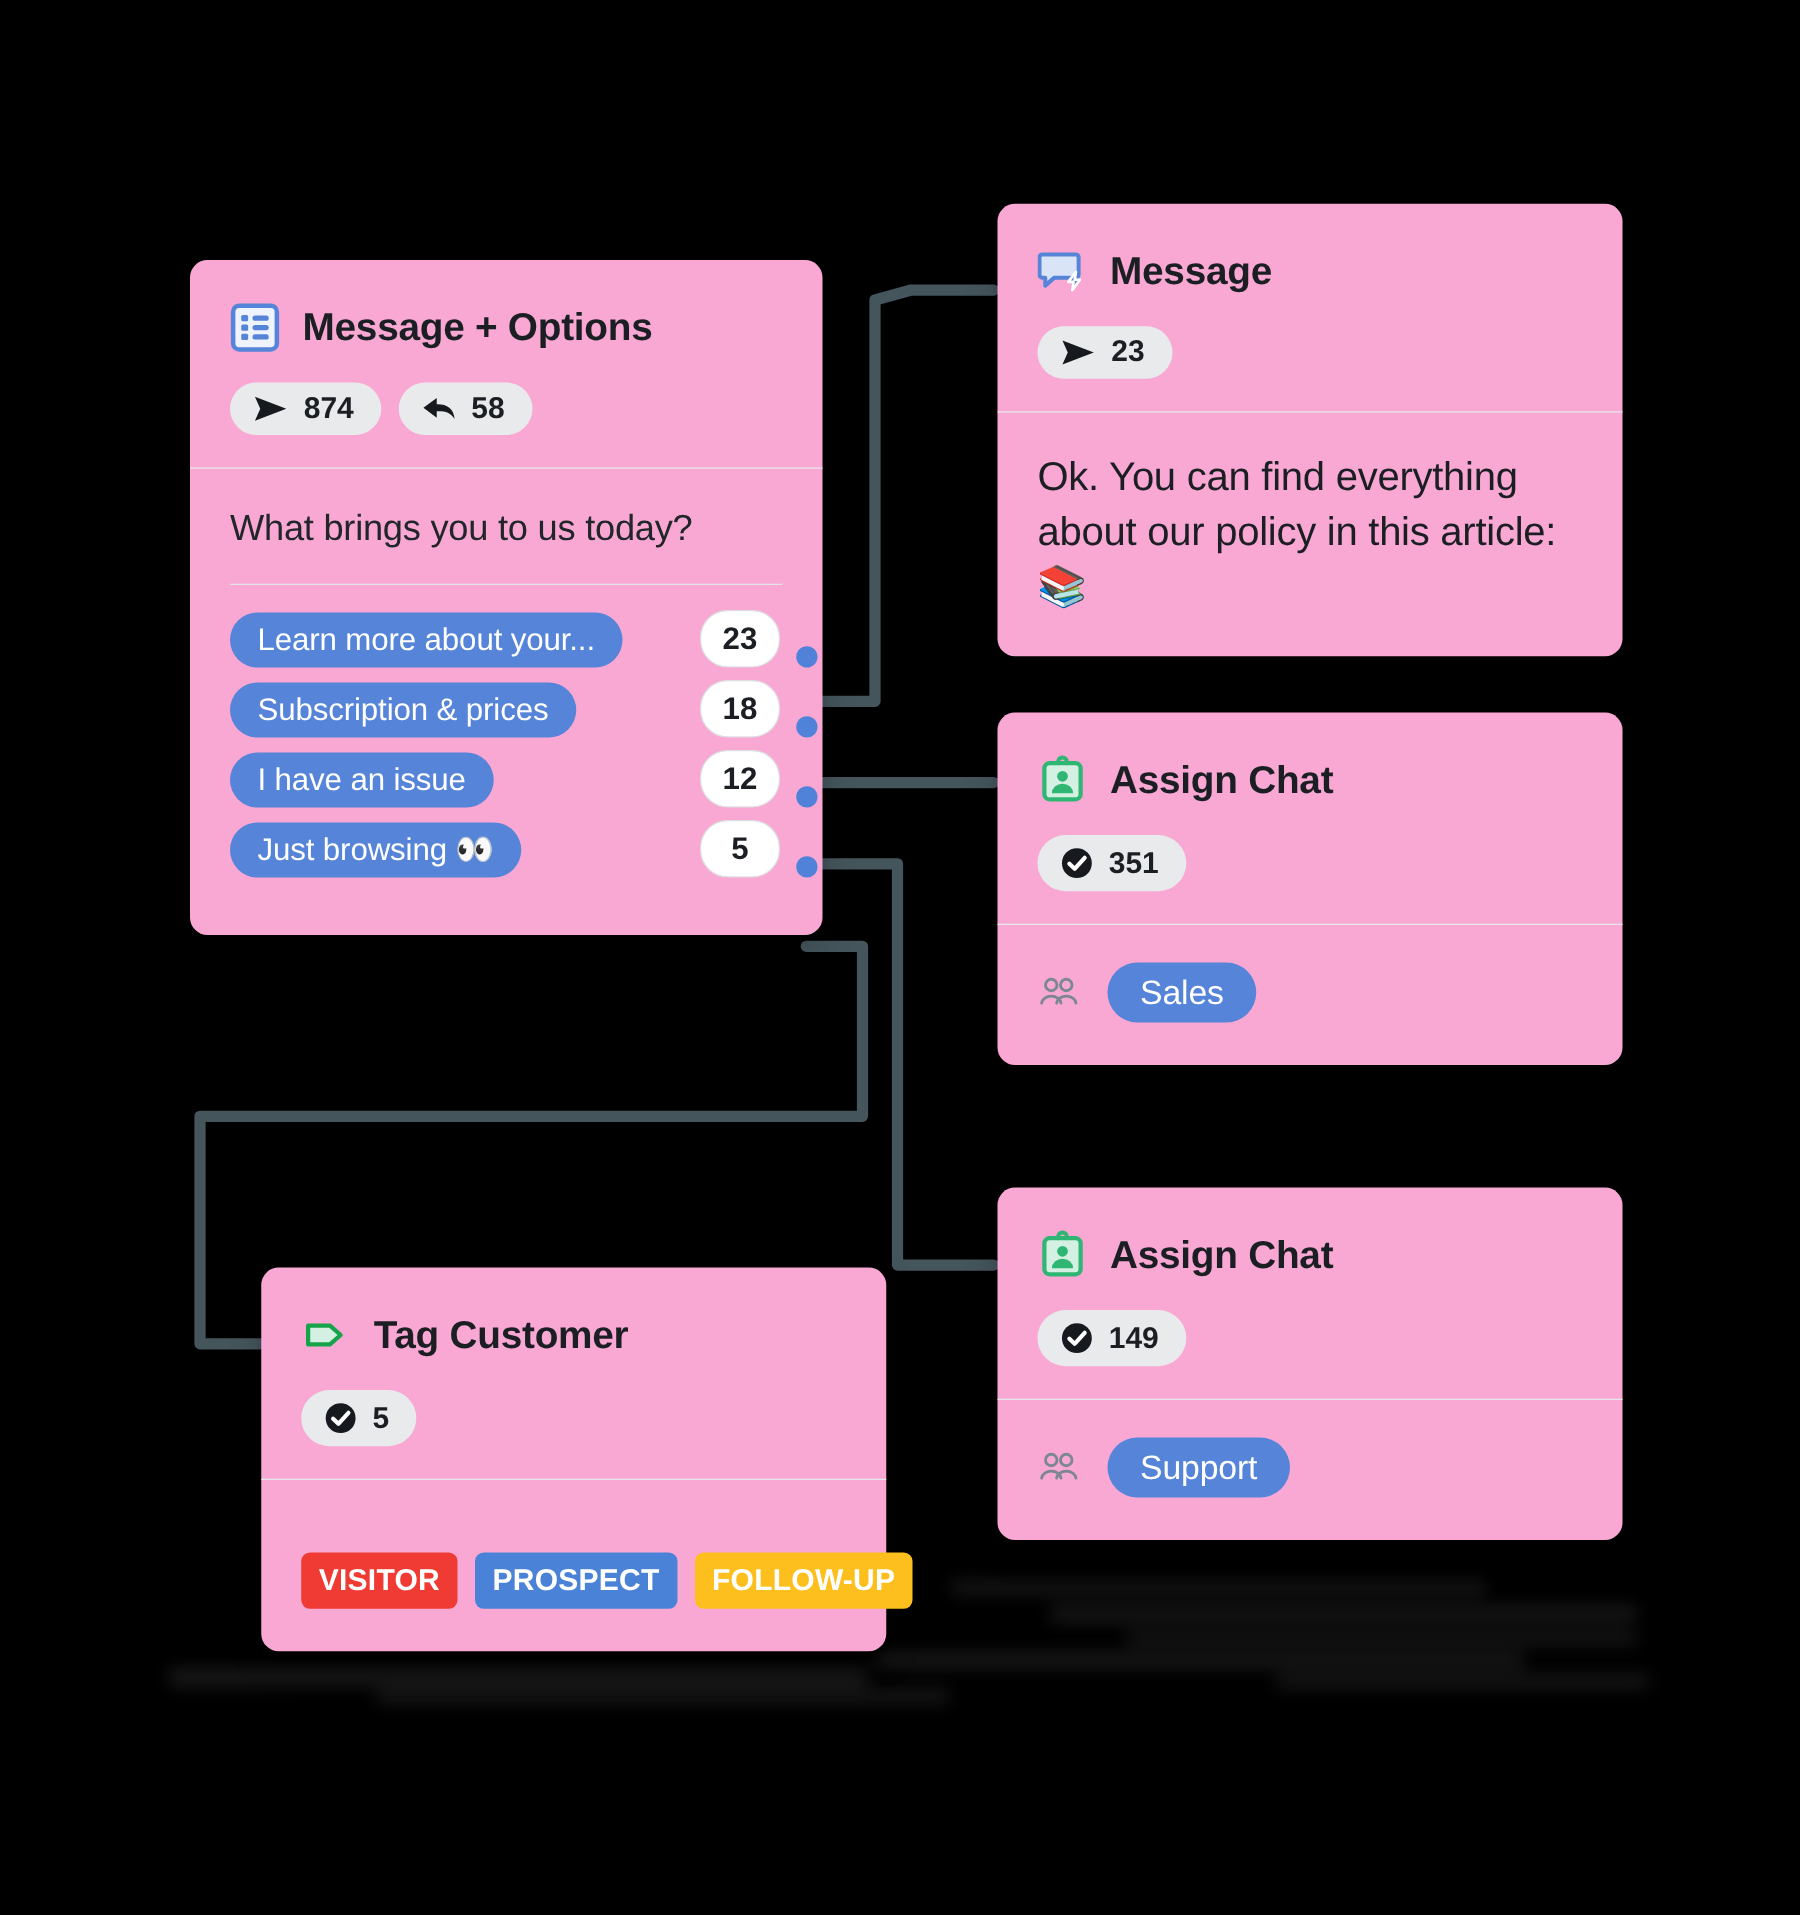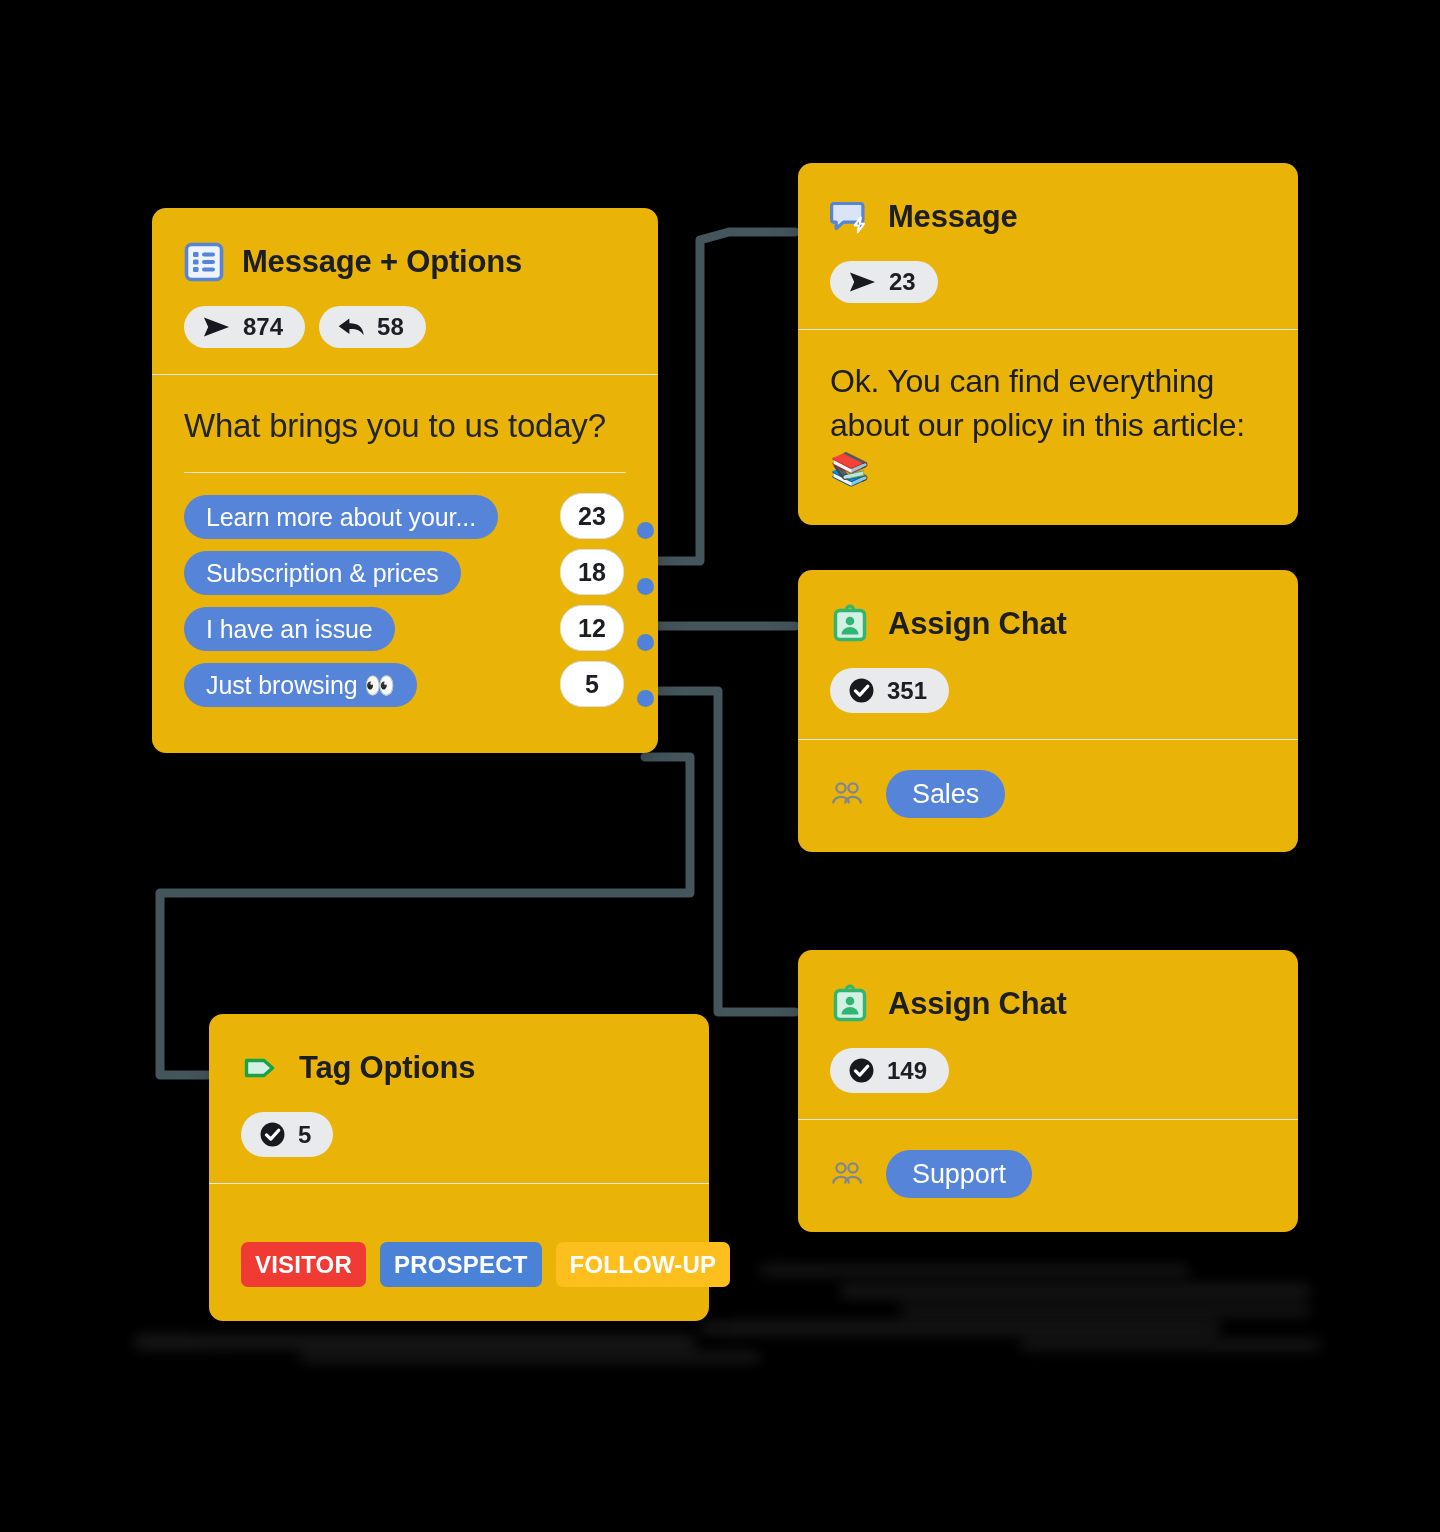--- a/index.html
+++ b/index.html
@@ -29,21 +29,21 @@
     left: 0; top: 0;
     width: 1440px;
     height: 1532px;
     pointer-events: none;
     z-index: 1;
   }
 
   
   .card {
     position: absolute;
-    background: #eab308;
+    background: #f9a8d4;
     border-radius: 14px;
     box-shadow: 0 10px 28px rgba(0,0,0,0.18), 0 2px 6px rgba(0,0,0,0.10);
     z-index: 3;
     box-sizing: border-box;
   }
   .card-head {
     padding: 34px 32px 26px 32px;
   }
   .card-title-row {
     display: flex;
@@ -93,21 +93,21 @@
     padding: 30px 32px 34px 32px;
   }
 
   
   #card-message-options {
     left: 152px;
     top: 208px;
     width: 506px;
   }
   .prompt-text {
-    font-size: 33px;
+    font-size: 29px;
     color: #22262b;
     letter-spacing: -0.2px;
     line-height: 1.25;
   }
   .prompt-rule {
     height: 1px;
     background: #e2e3e5;
     margin: 26px 0 22px 0;
   }
   .option-row {
@@ -430,21 +430,21 @@
   </div>
 
   <div class="card" id="card-tag-customer">
     <div class="card-head">
       <div class="card-title-row">
         <span class="icon-box">
           <svg viewBox="0 0 40 40" width="40" height="40">
             <path d="M5.5 12.5 h17.5 l8.5 7.5 l-8.5 7.5 h-17.5 z" fill="#d4f0e2" stroke="#17a34a" stroke-width="3.4" stroke-linejoin="round"></path>
           </svg>
         </span>
-        <span class="card-title">Tag Options</span>
+        <span class="card-title">Tag Customer</span>
       </div>
       <div class="stats-row">
         <span class="stat-pill">
           <span class="glyph">
             <svg viewBox="0 0 26 26" width="27" height="27">
               <circle cx="13" cy="13" r="11.5" fill="#16191d"></circle>
               <path d="M7.2 13.4 L11.3 17.4 L19.0 8.9" fill="none" stroke="#ffffff" stroke-width="3.2" stroke-linecap="round" stroke-linejoin="round"></path>
             </svg>
           </span>
           <span>5</span>

